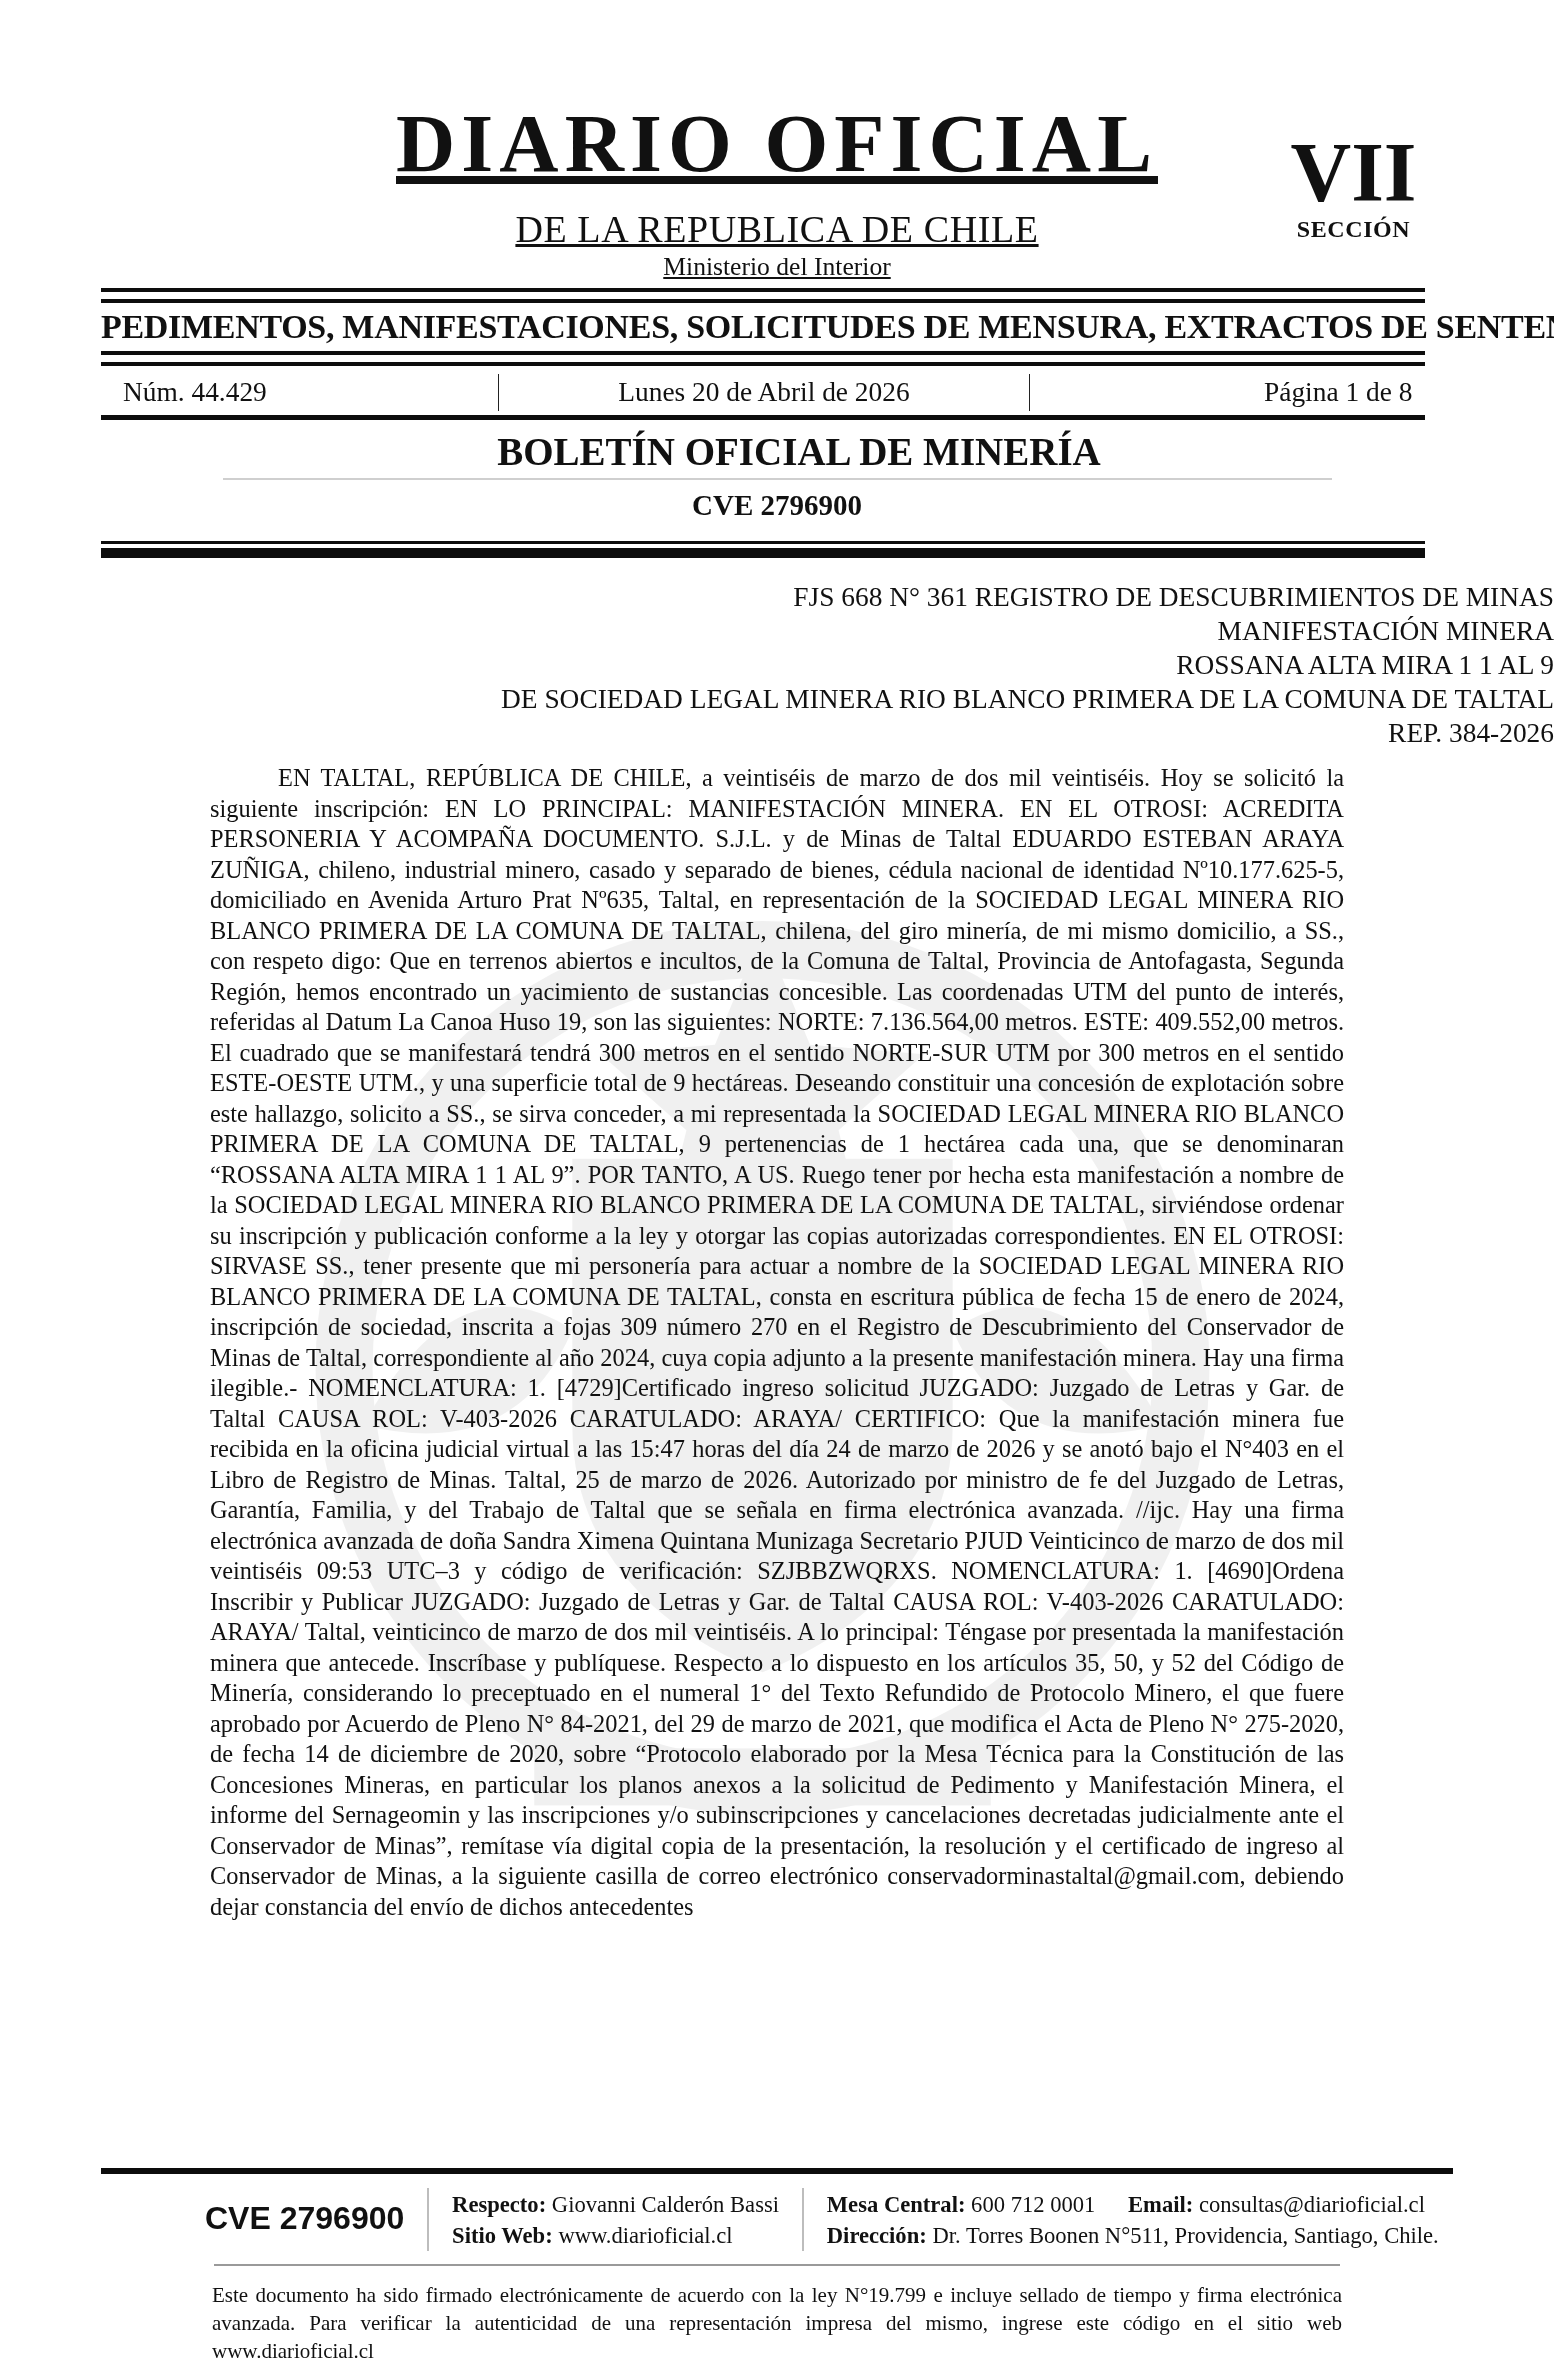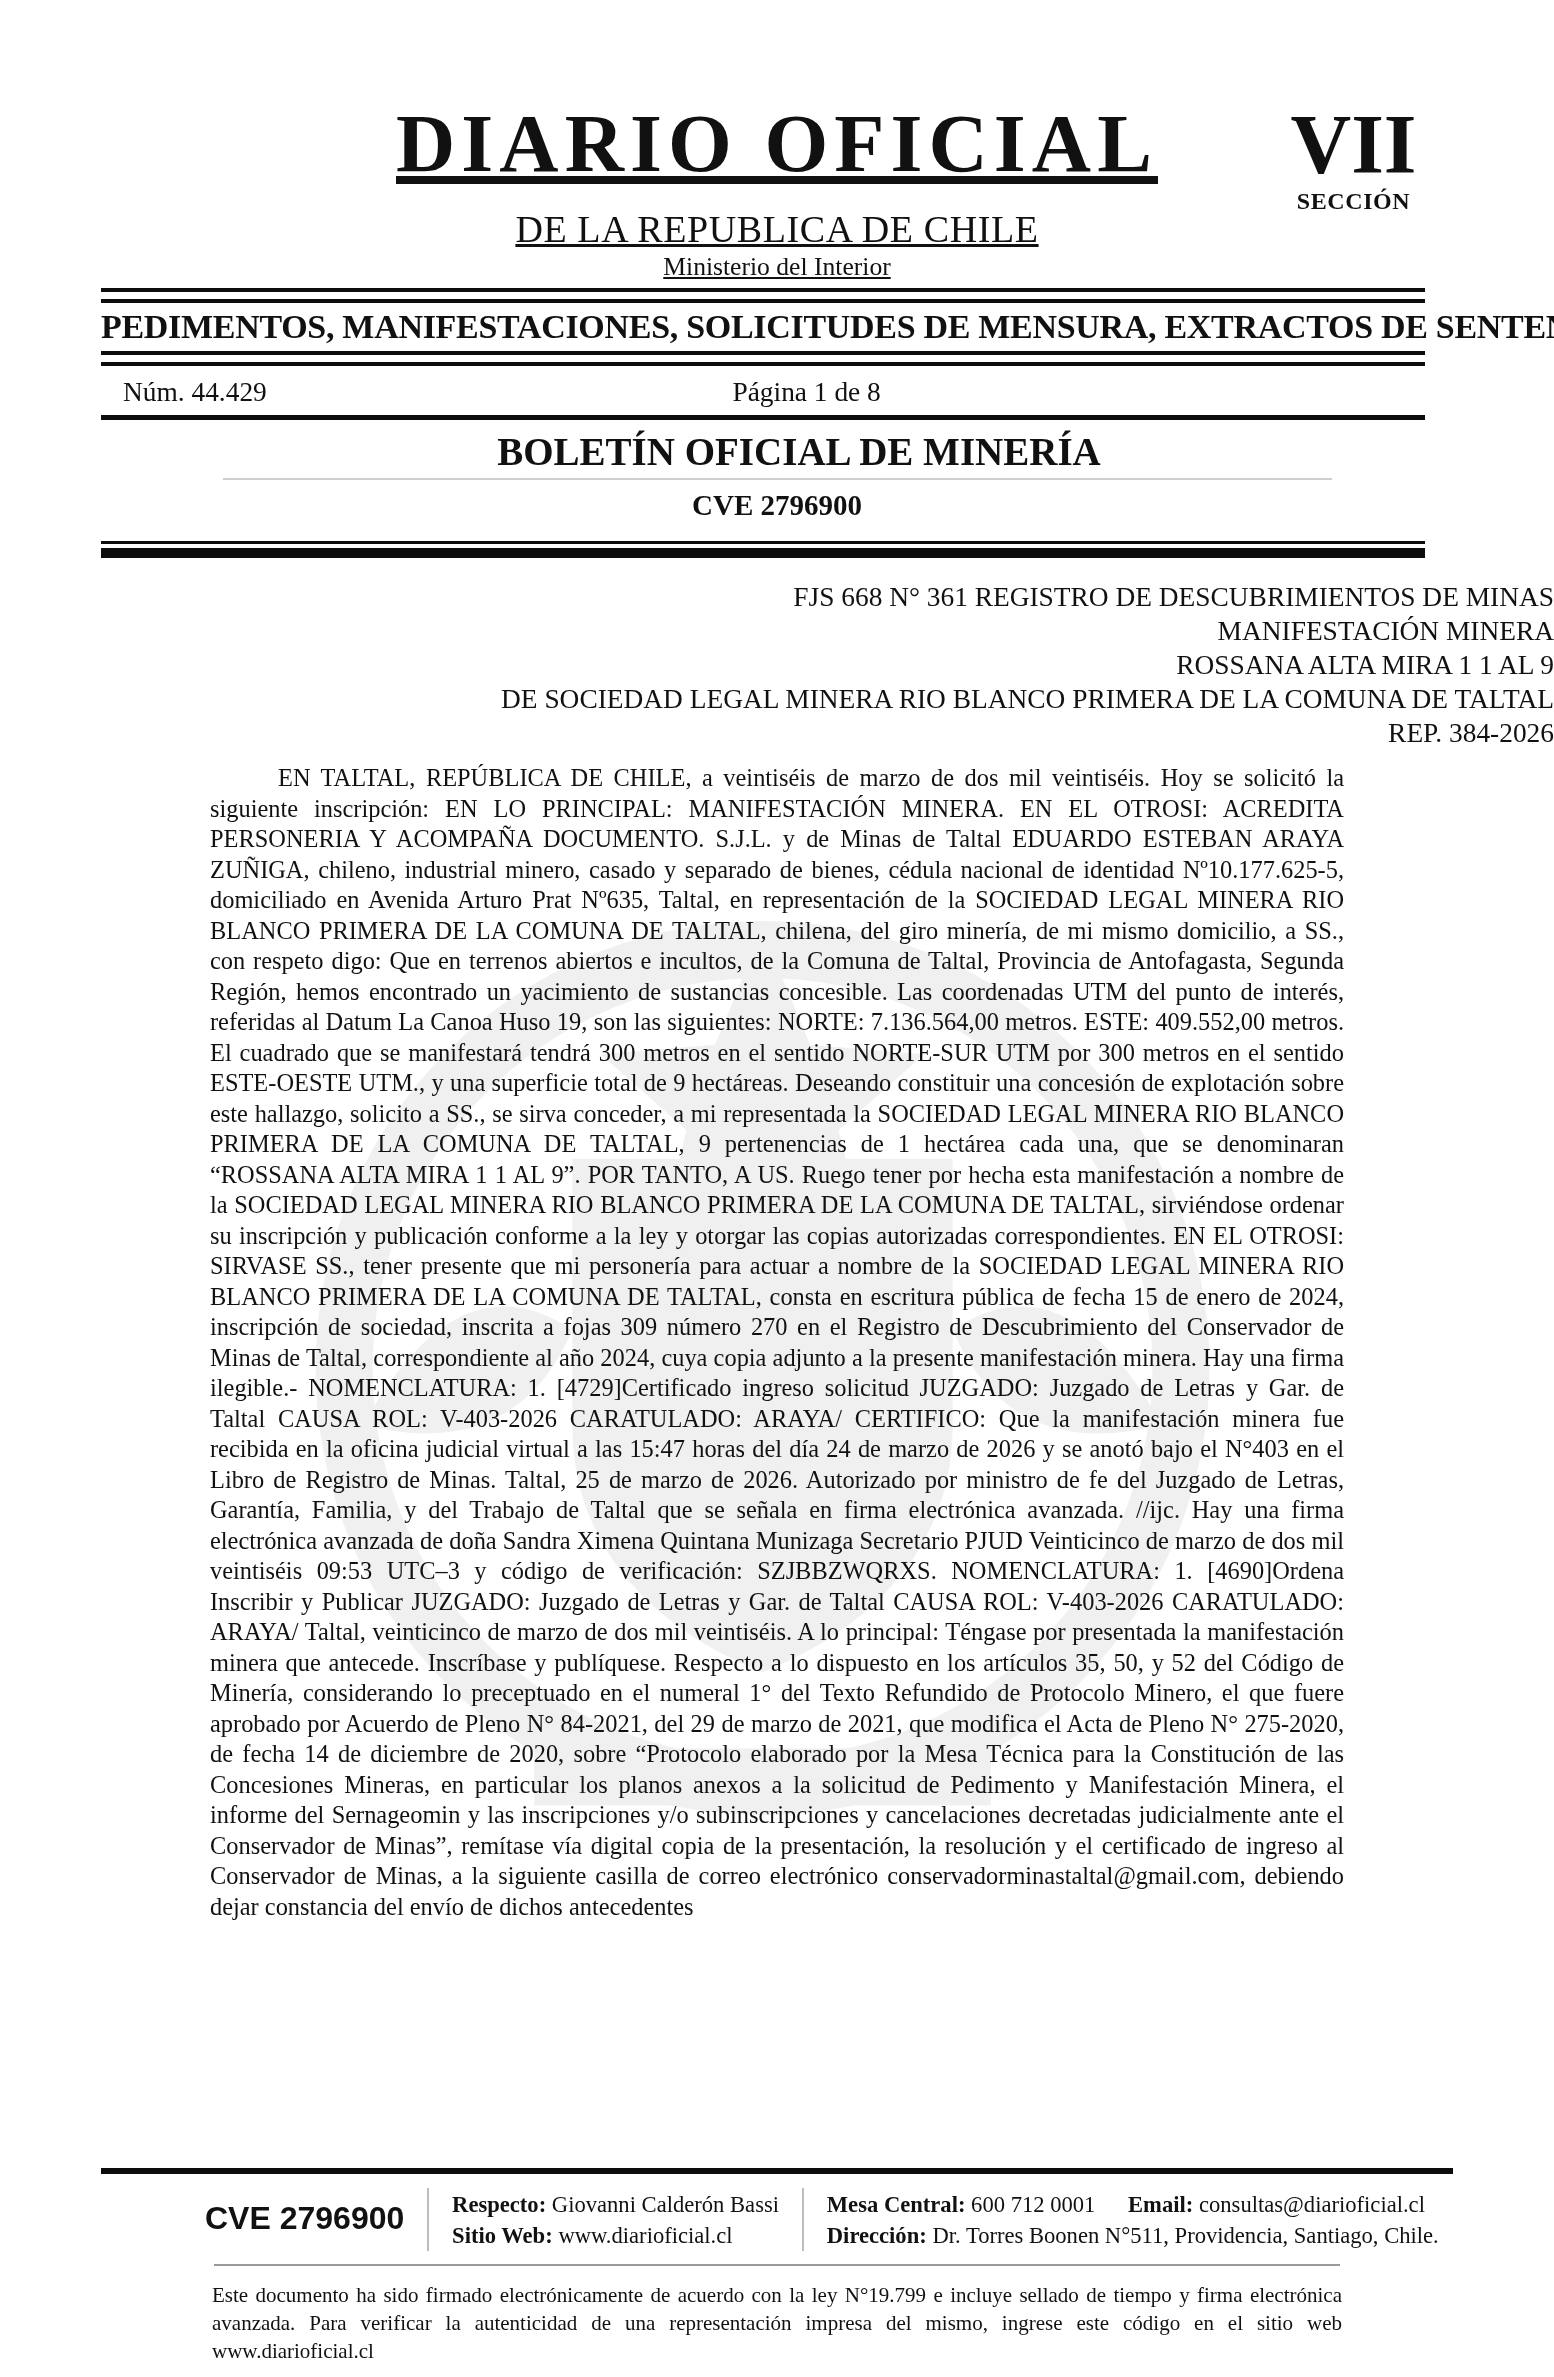--- a/index.html
+++ b/index.html
@@ -15,21 +15,21 @@
   .watermark{position:absolute;left:287px;top:872px;width:951px;height:1049px;
     opacity:0.055;pointer-events:none;z-index:0;}
 
   .content{position:relative;z-index:1;}
 
   
   .masthead{padding-top:103px;text-align:center;position:relative;text-decoration:underline;}
   .mast-title{font-size:82px;line-height:1.0;font-weight:bold;letter-spacing:6.1px;white-space:nowrap;}
   .mast-sub{font-size:38px;line-height:1.12;margin-top:23px;letter-spacing:0.6px;}
   .mast-ministry{font-size:25.6px;line-height:32px;}
-  .section-badge{position:absolute;top:105px;right:135px;width:131px;text-align:center;}
+  .section-badge{position:absolute;top:133px;right:135px;width:131px;text-align:center;}
   .section-number{font-size:84px;line-height:0.95;font-weight:bold;}
   .section-label{font-size:24px;font-weight:bold;letter-spacing:0.6px;margin-top:3.7px;}
 
   
   .band{margin:0 129px 0 101px;}
   .rule{background:#0d0d0d;height:3.7px;}
   .pair1{margin-top:5.5px;}
   .pair-gap{height:7.3px;}
   .band-title{text-align:center;font-weight:bold;font-size:34px;line-height:34px;
     margin:7.3px 0;letter-spacing:-0.3px;white-space:nowrap;}
@@ -93,20 +93,21 @@
       <div class="pair-gap"></div>
       <div class="rule"></div>
       <div class="band-title">PEDIMENTOS, MANIFESTACIONES, SOLICITUDES DE MENSURA, EXTRACTOS DE SENTENCIA</div>
       <div class="rule"></div>
       <div class="pair-gap"></div>
       <div class="rule"></div>
     </div>
 
     <div class="issue-row">
       <div class="issue-cell-left">Núm. 44.429</div>
+      <div class="issue-cell-mid">Lunes 20 de Abril de 2026</div>
       <div class="issue-cell-right">Página 1 de 8</div>
     </div>
     <div class="band">
       <div class="rule-thick"></div>
     </div>
 
     <div class="bulletin-title">BOLETÍN OFICIAL DE MINERÍA</div>
     <div class="hairline"></div>
     <div class="cve-top">CVE 2796900</div>
     <div class="band">

